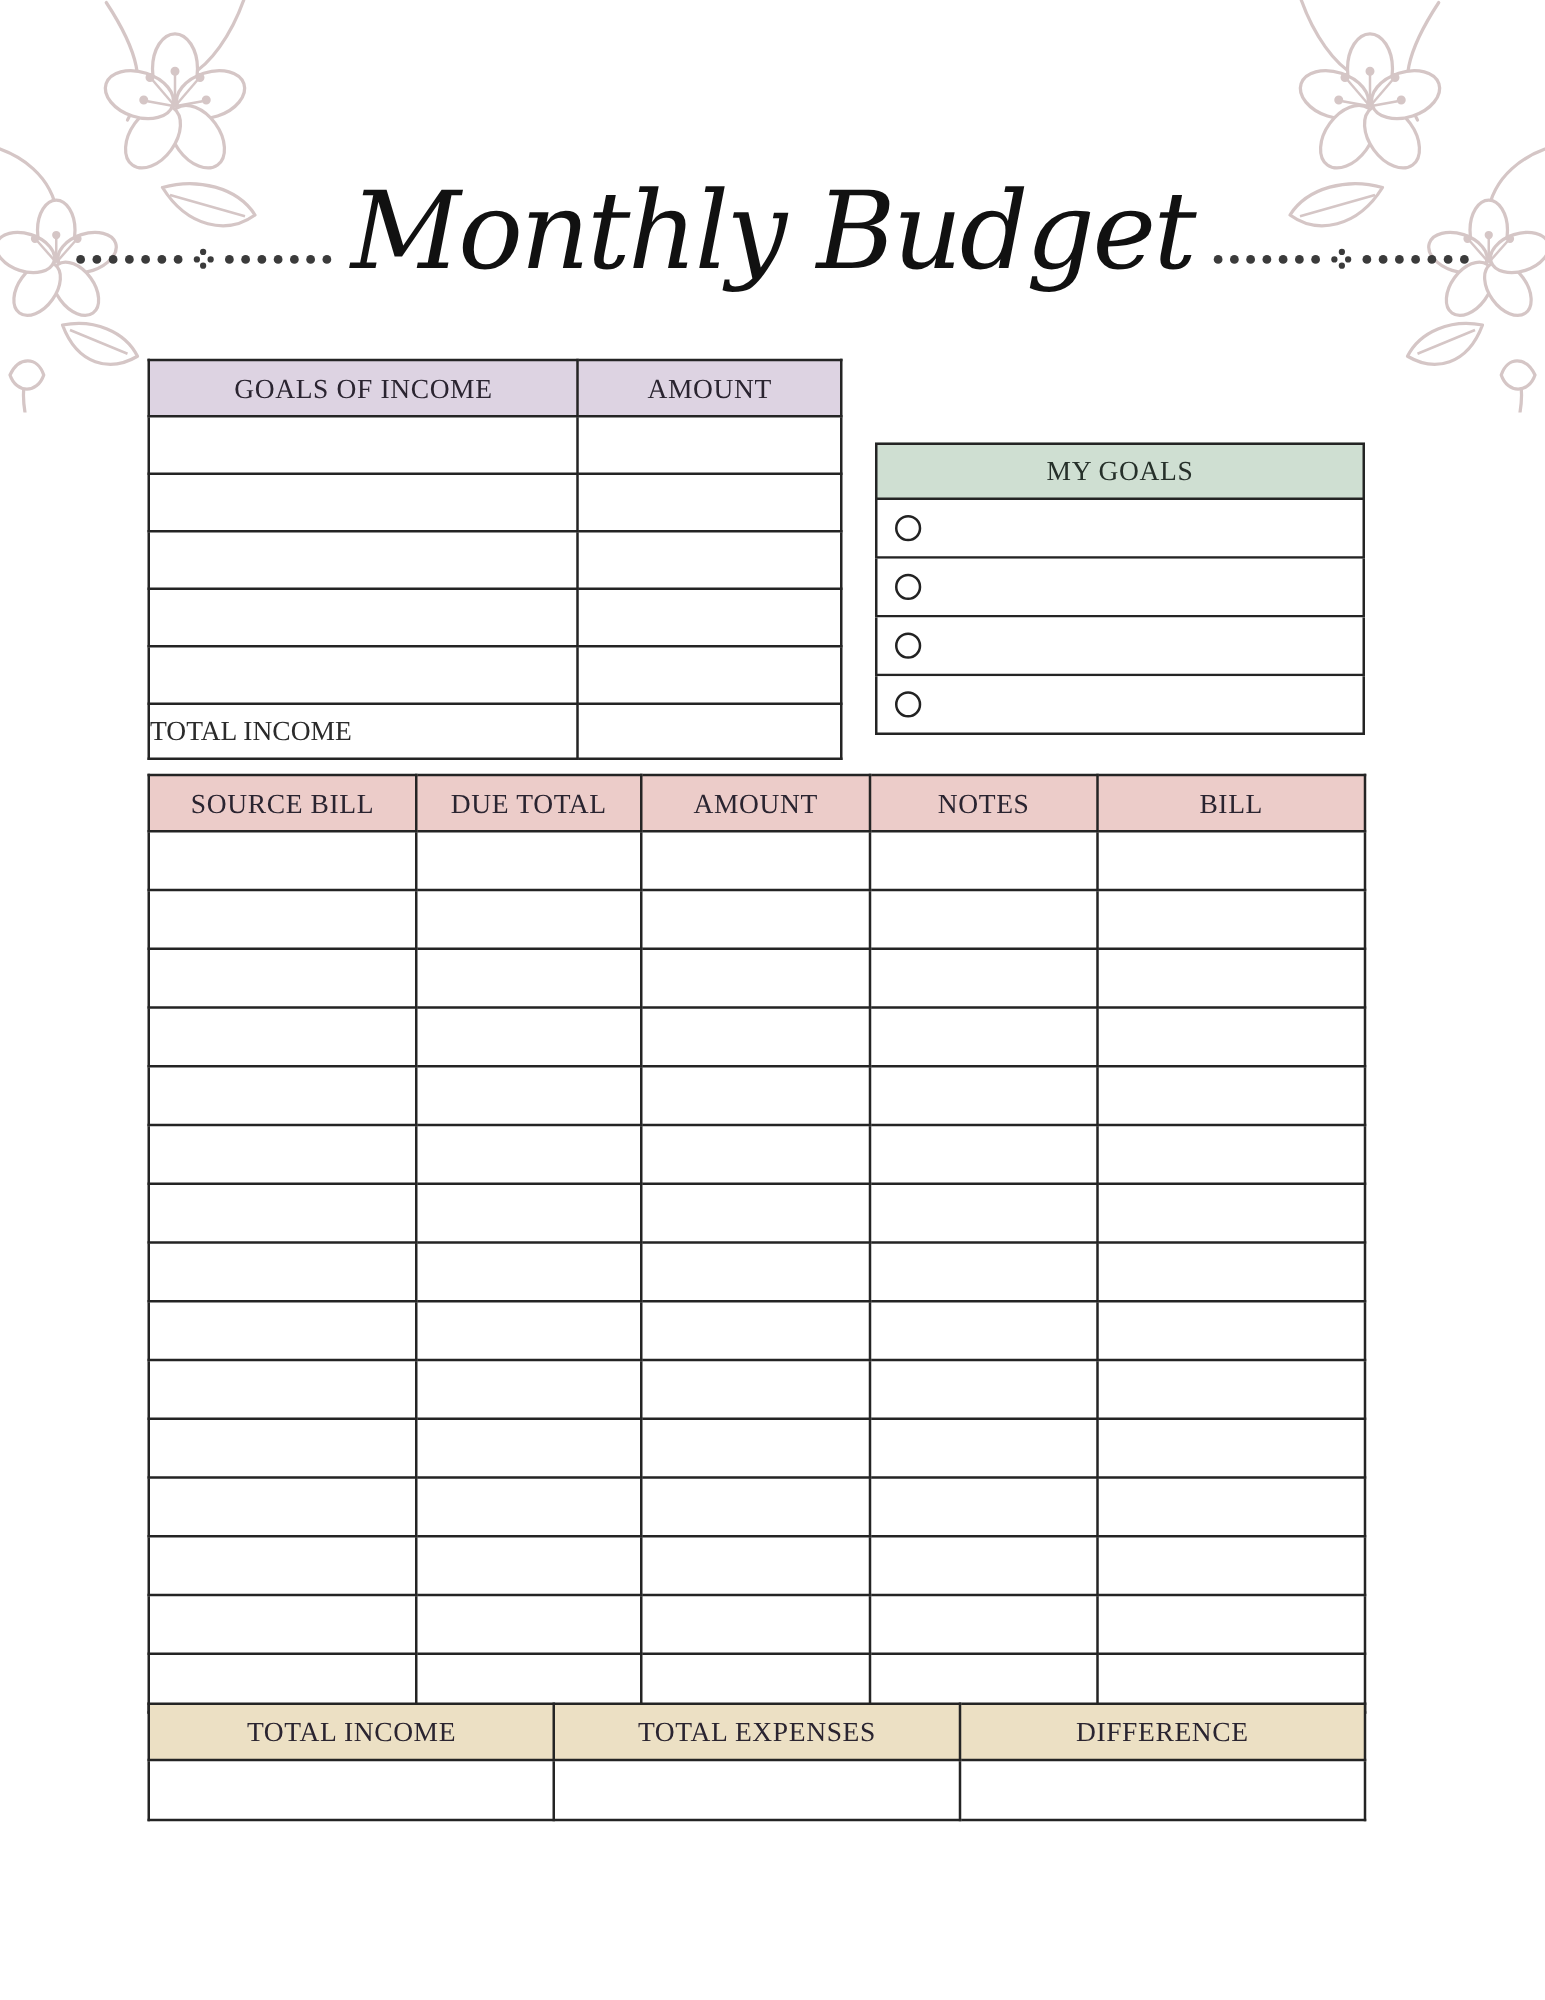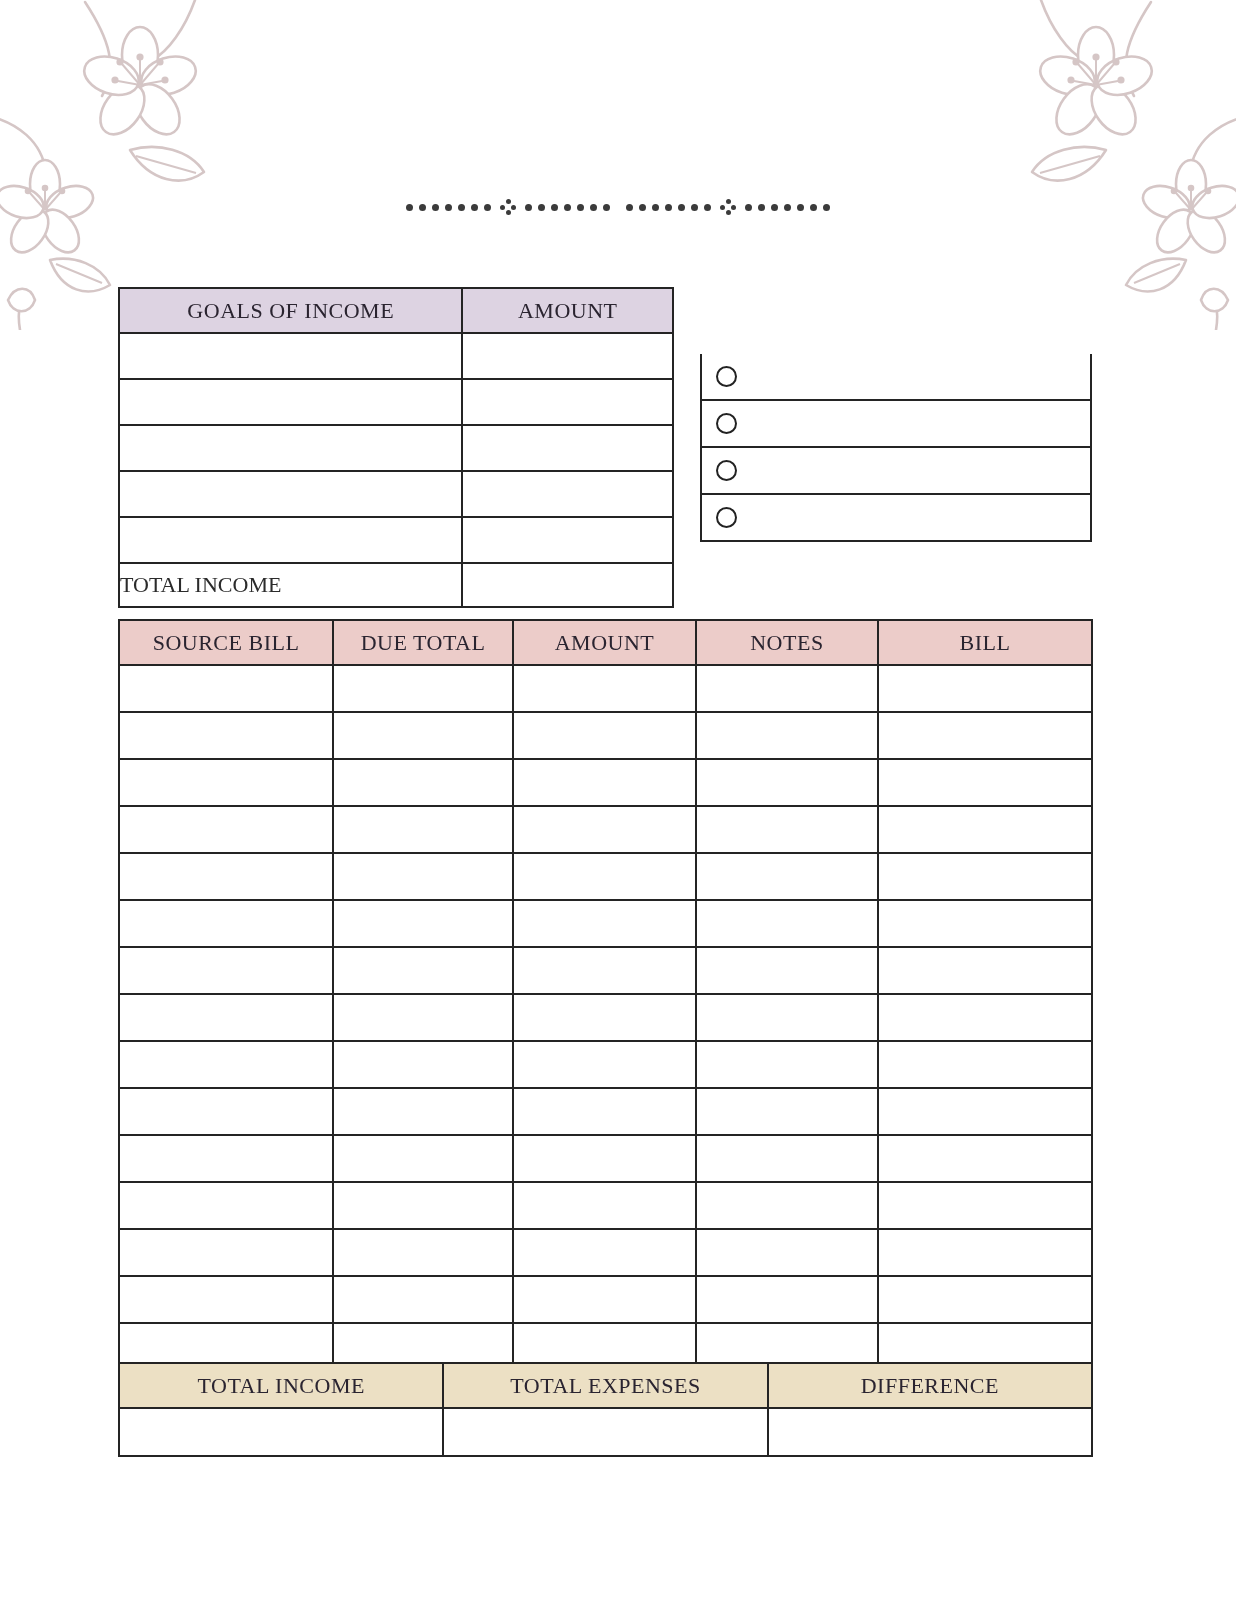--- a/index.html
+++ b/index.html
@@ -183,20 +183,21 @@
           <i></i>
         </span>
         <span class="dot"></span>
         <span class="dot"></span>
         <span class="dot"></span>
         <span class="dot"></span>
         <span class="dot"></span>
         <span class="dot"></span>
         <span class="dot"></span>
       </div>
+    <h1 class="title">Monthly Budget</h1>
     <div class="orn">
         <span class="dot"></span>
         <span class="dot"></span>
         <span class="dot"></span>
         <span class="dot"></span>
         <span class="dot"></span>
         <span class="dot"></span>
         <span class="dot"></span>
         <span class="clover">
           <i></i>
@@ -250,20 +251,21 @@
     <tfoot>
       <tr>
         <td class="cell left-pad">TOTAL INCOME</td>
         <td class="cell"></td>
       </tr>
     </tfoot>
   </table>
 
 
   <div class="goals">
+    <div class="goals-header">MY GOALS</div>
     <div>
         <div class="goal-row">
           <span class="goal-circle"></span>
         </div>
         <div class="goal-row">
           <span class="goal-circle"></span>
         </div>
         <div class="goal-row">
           <span class="goal-circle"></span>
         </div>

